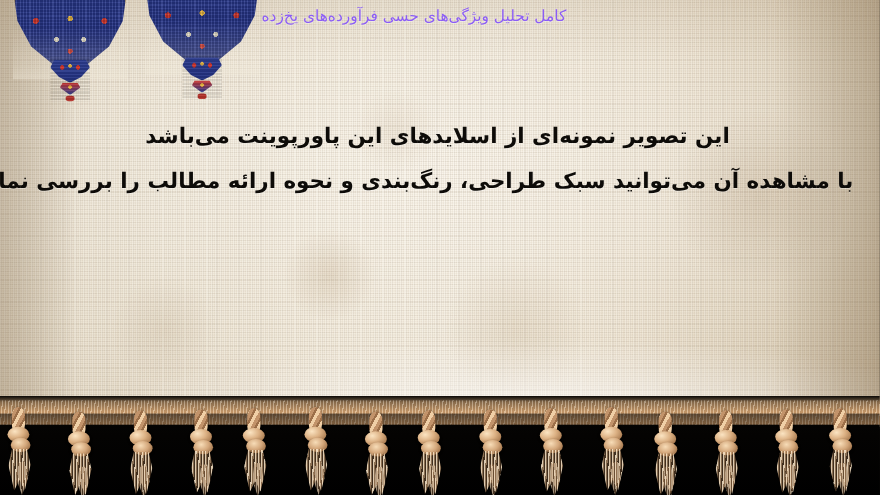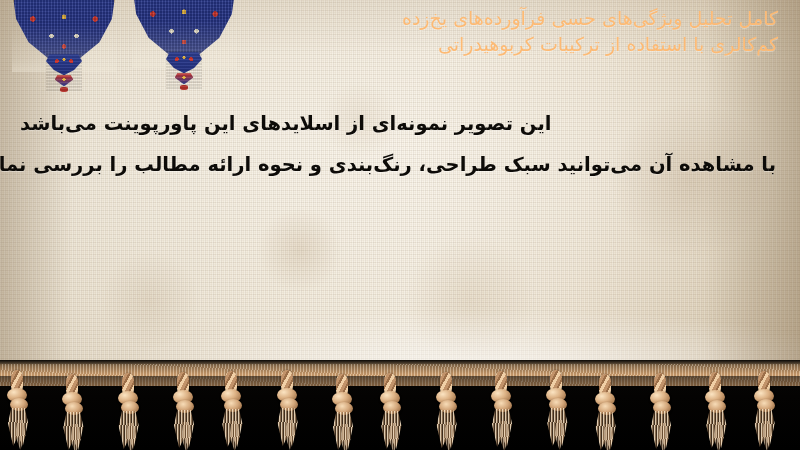--- a/index.html
+++ b/index.html
@@ -181,32 +181,32 @@
     filter:blur(.4px);opacity:.8;
   }
   .fringe-shadow{
     position:absolute;left:0;top:16px;width:800px;height:20px;
     background:linear-gradient(180deg, rgba(0,0,0,.55), rgba(0,0,0,0));
   }
 
   
   .title-block{
     position:absolute;right:22px;top:6px;width:540px;
-    text-align:right;direction:rtl;
+    text-align:left;direction:rtl;
     font-family:"DejaVu Sans","Liberation Sans",sans-serif;
-    color:#fdba74;
-    font-size:19px;line-height:1.36;font-weight:400;
+    color:#8b5cf6;
+    font-size:14px;line-height:1.36;font-weight:400;
     letter-spacing:-.1px;
     text-shadow:0 1px 0 rgba(255,255,255,.28);
   }
   .title-block .tl{display:block;white-space:nowrap;}
 
   .body-block{
     position:absolute;right:24px;top:112px;width:756px;
-    text-align:left;direction:rtl;
+    text-align:center;direction:rtl;
     font-family:"DejaVu Sans","Liberation Sans",sans-serif;
     color:#0d0b08;
     font-size:19.5px;font-weight:700;
     letter-spacing:-.2px;
   }
   .body-block .bl{
     display:block;white-space:nowrap;margin-bottom:18px;
     text-shadow:0 1px 0 rgba(255,255,255,.30);
   }
 </style>
@@ -242,21 +242,20 @@
   </div>
   <div class="pendant" style="left:166px;top:50px;width:36px;height:40px;">
     <div class="pend-a"></div>
     <div class="pend-b"></div>
     <div class="pend-c"></div>
     <div class="pend-pix"></div>
   </div>
 
   <div class="title-block">
     <span class="tl">کامل تحلیل ویژگی‌های حسی فرآورده‌های یخ‌زده</span>
-    <span class="tl">کم‌کالری با استفاده از ترکیبات کربوهیدراتی</span>
   </div>
 
   <div class="body-block">
     <span class="bl">این تصویر نمونه‌ای از اسلایدهای این پاورپوینت می‌باشد</span>
     <span class="bl">با مشاهده آن می‌توانید سبک طراحی، رنگ‌بندی و نحوه ارائه مطالب را بررسی نمایید</span>
   </div>
 
   <div class="fringe-zone">
     <div class="black-base"></div>
     <div class="edge-band"></div>

